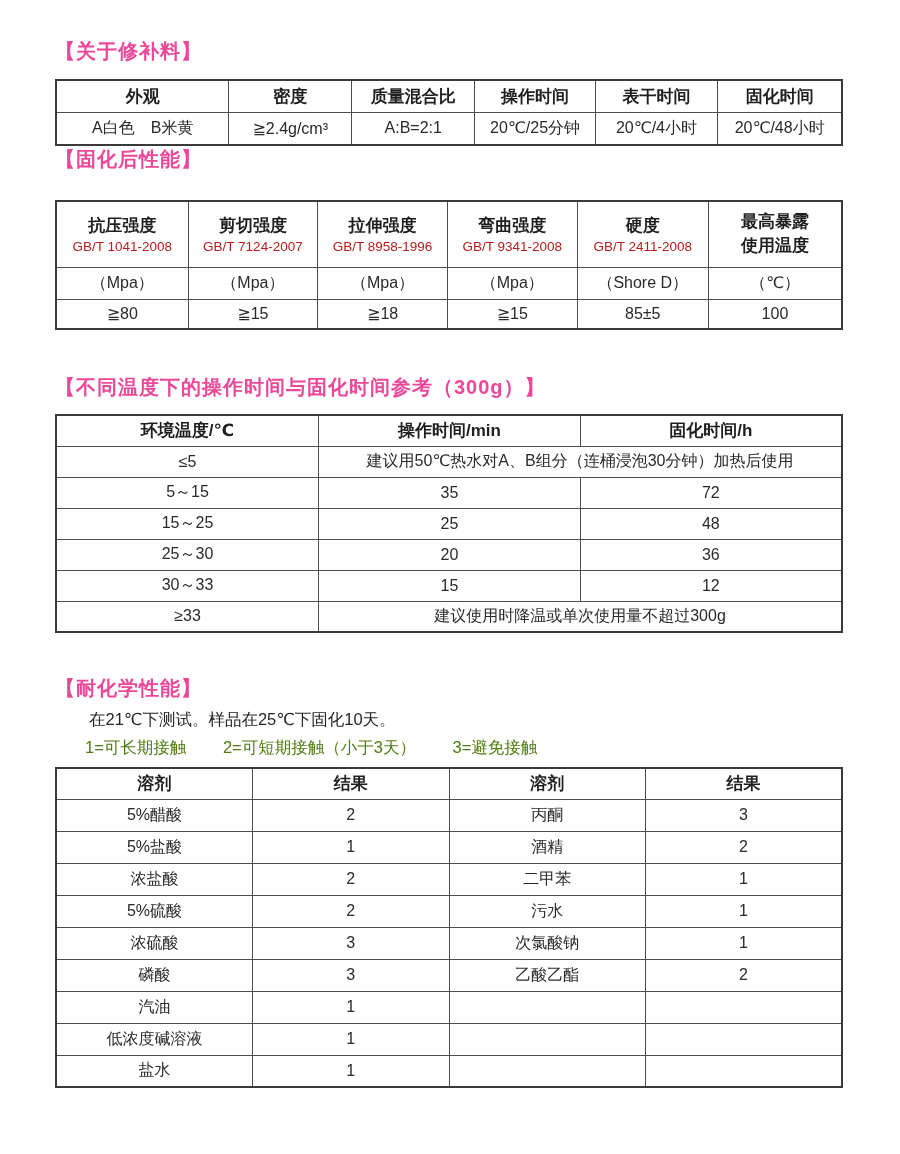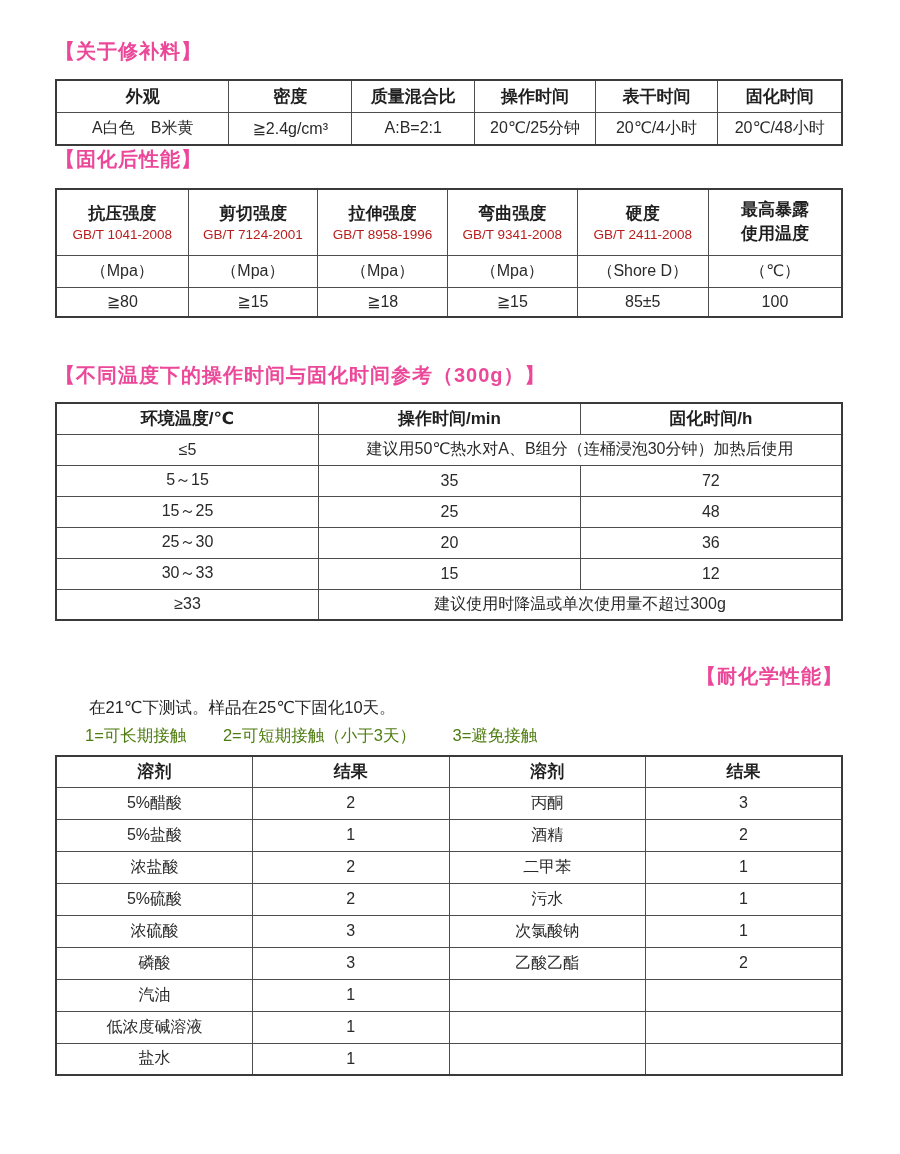--- a/index.html
+++ b/index.html
@@ -16,21 +16,21 @@
   .section-title {
     font-size: 20px;
     font-weight: bold;
     color: #ec4899;
     letter-spacing: 1px;
     margin: 0;
     line-height: 26px;
   }
   .mt-s2 { }
   .mt-s3 { margin-top: 44px; }
-  .mt-s4 { margin-top: 42px; text-align: right; }
+  .mt-s4 { margin-top: 42px; }
 
   table {
     border-collapse: collapse;
     width: 100%;
     table-layout: fixed;
     border: 2px solid #3a3a3a;
   }
   th, td {
     border: 1px solid #4d4d4d;
     text-align: center;
@@ -41,21 +41,21 @@
     color: #2a2a2a;
     overflow: hidden;
     white-space: nowrap;
   }
   th { font-weight: bold; font-size: 17px; color: #1f1f1f; }
 
   .t1 { margin-top: 15px; border-radius: 14px; }
   .t1 th { height: 32px; }
   .t1 td { height: 33px; }
 
-  .t2 { margin-top: 16px; }
+  .t2 { margin-top: 28px; }
   .t2 .hdr-cell { height: 66px; }
   .t2 .h-name { font-weight: bold; font-size: 17px; color: #1f1f1f; line-height: 24px; }
   .t2 .h-std  { font-weight: normal; font-size: 13.5px; color: #b91c1c; line-height: 17px; }
   .t2 .unit-row td { height: 32px; }
   .t2 .val-row td  { height: 30px; }
 
   .t3 { margin-top: 14px; }
   .t3 th { height: 31px; }
   .t3 td { height: 31px; }
 
@@ -116,21 +116,21 @@
         <col style="width:17%">
     </colgroup>
     <thead>
       <tr>
         <th class="hdr-cell">
           <div class="h-name">抗压强度</div>
           <div class="h-std">GB/T 1041-2008</div>
         </th>
         <th class="hdr-cell">
           <div class="h-name">剪切强度</div>
-          <div class="h-std">GB/T 7124-2001</div>
+          <div class="h-std">GB/T 7124-2007</div>
         </th>
         <th class="hdr-cell">
           <div class="h-name">拉伸强度</div>
           <div class="h-std">GB/T 8958-1996</div>
         </th>
         <th class="hdr-cell">
           <div class="h-name">弯曲强度</div>
           <div class="h-std">GB/T 9341-2008</div>
         </th>
         <th class="hdr-cell">

